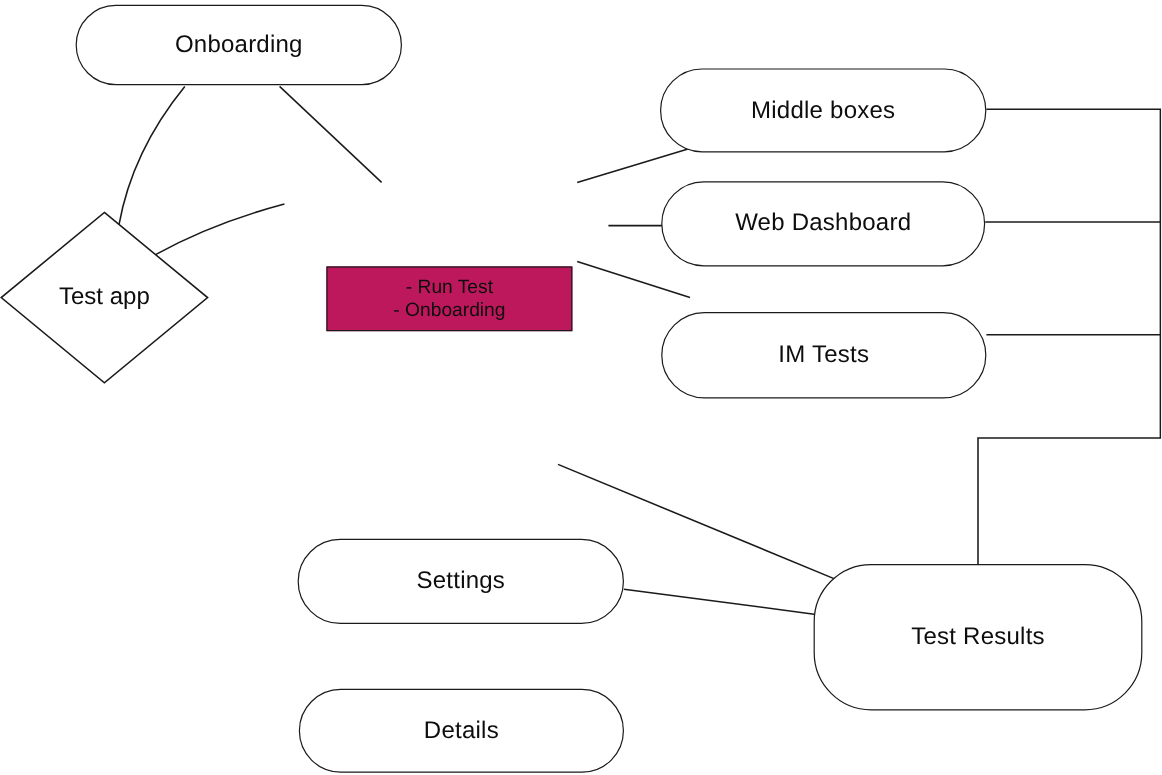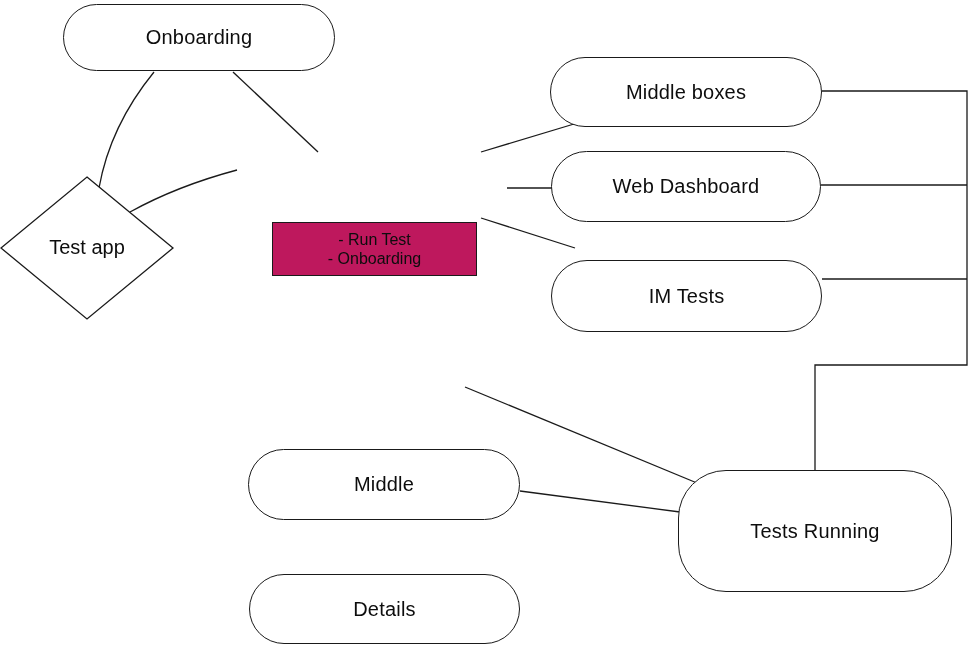--- a/index.html
+++ b/index.html
@@ -87,19 +87,19 @@
   </div>
 
 
   <div class="node pill" style="left:550px; top:57px; width:272px; height:70px;">Middle boxes</div>
 
   <div class="node pill" style="left:551px; top:151px; width:270px; height:71px;">Web Dashboard</div>
 
   <div class="node pill" style="left:551px; top:243px; width:271px; height:72px;margin-top:17px;">IM Tests</div>
 
 
-  <div class="node pill" style="left:248px; top:449px; width:272px; height:71px;">Middle</div>
+  <div class="node pill" style="left:248px; top:449px; width:272px; height:71px;">Settings</div>
 
   <div class="node pill" style="left:249px; top:574px; width:271px; height:70px;">Details</div>
 
-  <div class="node bigpill" style="left:678px; top:470px; width:274px; height:122px;">Tests Running</div>
+  <div class="node bigpill" style="left:678px; top:470px; width:274px; height:122px;">Test Results</div>
 
 </div>
 
 </body></html>

